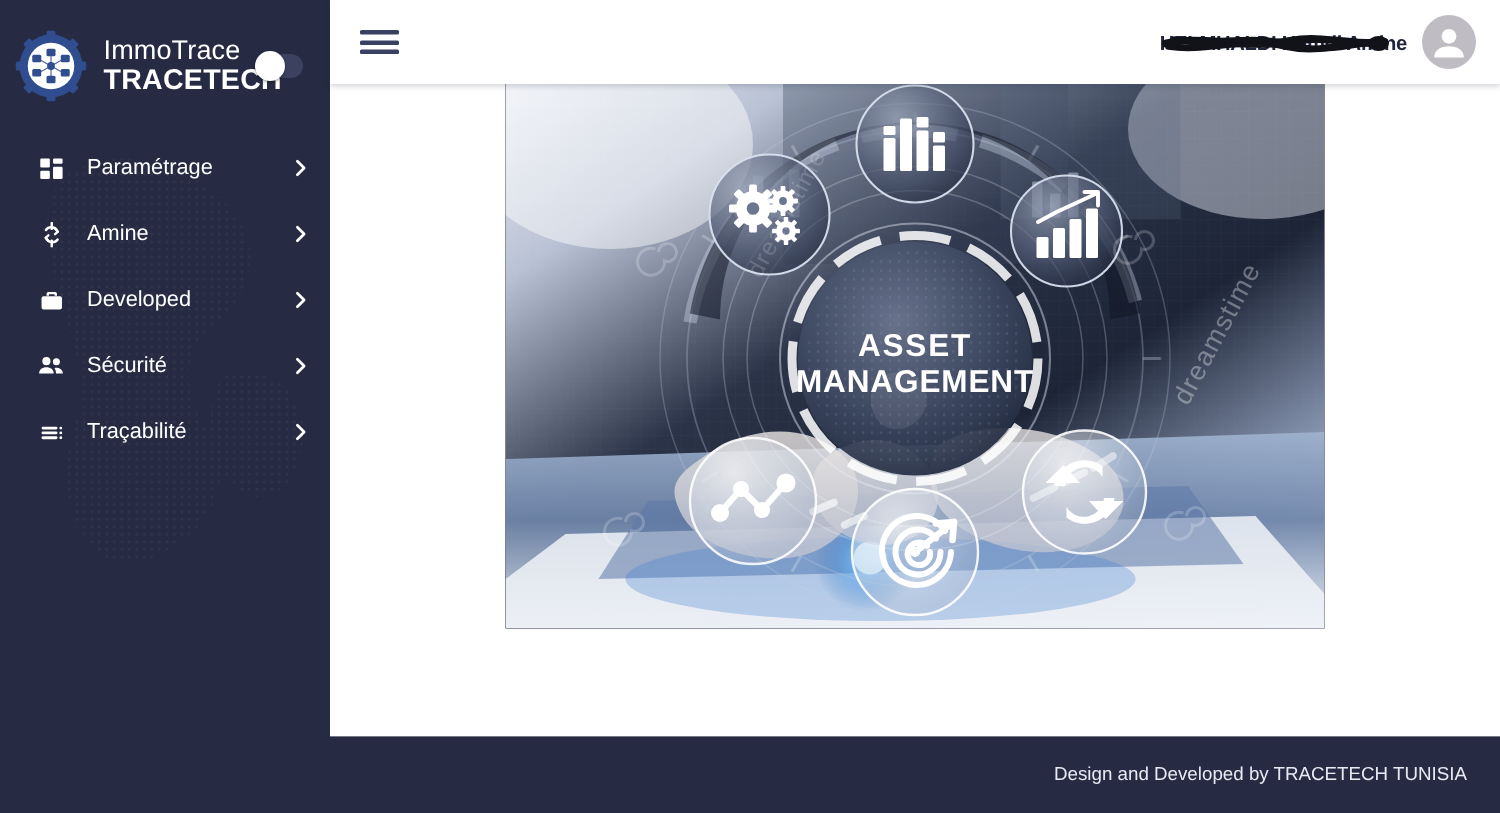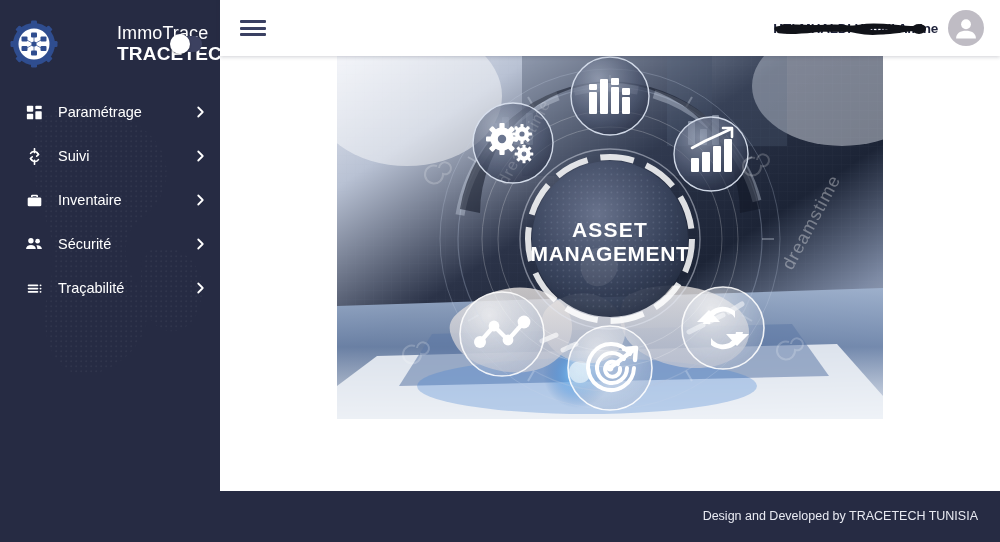--- a/index.html
+++ b/index.html
@@ -36,21 +36,20 @@
     opacity: .045;
     pointer-events: none;
   }
 
   #brand {
     position: relative;
     height: 88px;
     display: flex;
     align-items: center;
     padding-left: 10px;
-    gap: 48px;
   }
 
   #brand-logo {
     width: 48px; height: 48px;
     flex: 0 0 48px;
     position: relative;
   }
 
   #brand-text {
     margin-left: 11px;
@@ -329,36 +328,36 @@
       <div class="nav-item">
         <span class="nav-icon">
           <svg viewBox="0 0 20 20" width="17" height="17" aria-hidden="true">
             <path d="M14.5 7.5 A5.2 5.2 0 0 0 5.4 6.3" fill="none" stroke="currentColor" stroke-width="1.9" stroke-linecap="round"></path>
             <path d="M5.5 12.5 A5.2 5.2 0 0 0 14.6 13.7" fill="none" stroke="currentColor" stroke-width="1.9" stroke-linecap="round"></path>
             <path d="M10 0.8 L10 5.4 M10 14.6 L10 19.2" stroke="currentColor" stroke-width="1.9" stroke-linecap="round"></path>
             <path d="M12.6 5.3 L14.9 7.6 L12.6 9.6" fill="none" stroke="currentColor" stroke-width="1.8" stroke-linecap="round" stroke-linejoin="round"></path>
             <path d="M7.4 14.7 L5.1 12.4 L7.4 10.4" fill="none" stroke="currentColor" stroke-width="1.8" stroke-linecap="round" stroke-linejoin="round"></path>
           </svg>
         </span>
-        <span class="nav-label">Suivi</span>
+        <span class="nav-label">Amine</span>
         <span class="nav-chevron">
           <svg viewBox="0 0 12 16" width="9" height="12" aria-hidden="true">
             <path d="M3 2 L9 8 L3 14" fill="none" stroke="currentColor" stroke-width="2.4" stroke-linecap="round" stroke-linejoin="round"></path>
           </svg>
         </span>
       </div>
 
       <div class="nav-item">
         <span class="nav-icon">
           <svg viewBox="0 0 20 20" width="17" height="17" fill="currentColor" aria-hidden="true">
             <path d="M7.4 3.2 h5.2 a1.5 1.5 0 0 1 1.5 1.5 V6 h-1.9 V4.9 H7.8 V6 H5.9 V4.7 a1.5 1.5 0 0 1 1.5-1.5 z"></path>
             <rect x="2" y="6.4" width="16" height="10.4" rx="1.6"></rect>
           </svg>
         </span>
-        <span class="nav-label">Inventaire</span>
+        <span class="nav-label">Developed</span>
         <span class="nav-chevron">
           <svg viewBox="0 0 12 16" width="9" height="12" aria-hidden="true">
             <path d="M3 2 L9 8 L3 14" fill="none" stroke="currentColor" stroke-width="2.4" stroke-linecap="round" stroke-linejoin="round"></path>
           </svg>
         </span>
       </div>
 
       <div class="nav-item">
         <span class="nav-icon">
           <svg viewBox="0 0 20 20" width="18" height="18" fill="currentColor" aria-hidden="true">

